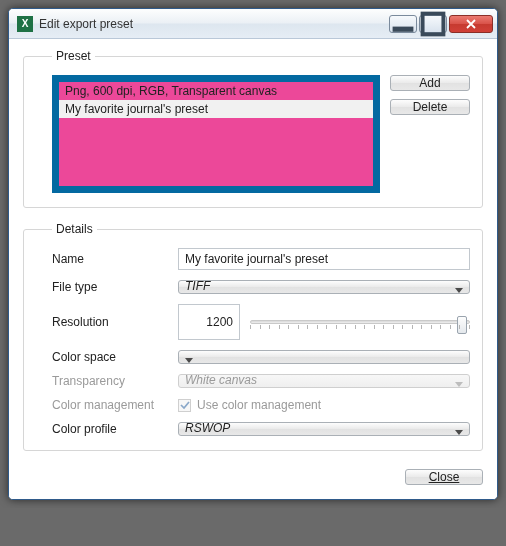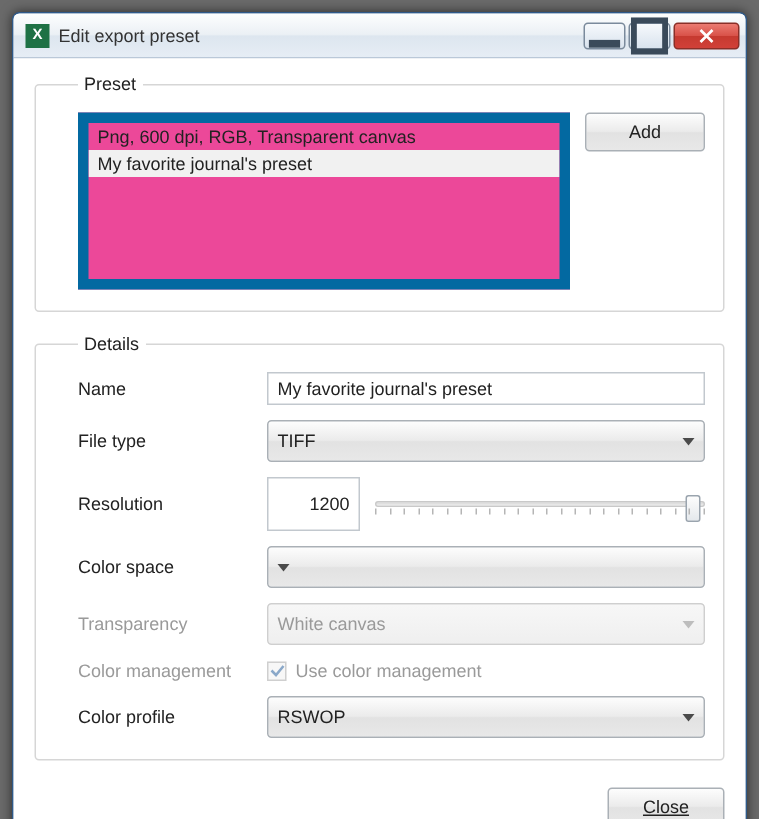--- a/index.html
+++ b/index.html
@@ -83,21 +83,21 @@
 .list-item {
   padding: 2px 6px;
   font-size: 12px;
   color: #222;
   cursor: default;
 }
 .list-item.selected { background: #f1f1f1; }
 
 .side-btns { display: flex; flex-direction: column; gap: 8px; width: 80px; }
 .btn {
-  height: 26px;
+  height: 16px;
   border: 1px solid #aab0b6;
   border-radius: 3px;
   background: linear-gradient(#fdfdfd,#ebebeb 48%,#e2e2e2 52%,#e8e8e8);
   font-size: 12px;
   color: #222;
   display: flex; align-items: center; justify-content: center;
   cursor: default;
 }
 
 .form-row {
@@ -118,28 +118,29 @@
   flex: 1;
   height: 22px;
   border: 1px solid #c2c8ce;
   padding: 2px 6px;
   font-size: 12px;
   background: #fff;
   color: #222;
 }
 .select {
   flex: 1;
-  height: 28px;
+  height: 14px;
   border: 1px solid #aab0b6;
   border-radius: 3px;
   background: linear-gradient(#fdfdfd,#ebebeb 48%,#e2e2e2 52%,#e8e8e8);
-  display: flex; align-items: center;
+  display: flex; align-items: flex-end;
   padding: 0 6px;
   position: relative;
   cursor: default;
+  font-style: italic;
 }
 .select .val { flex: 1; color: #222; }
 .select .chev {
   width: 0; height: 0;
   border-left: 4px solid transparent;
   border-right: 4px solid transparent;
   border-top: 5px solid #4a4a4a;
 }
 .select.disabled {
   border-color: #cfcfcf;
@@ -235,20 +236,21 @@
 
     <fieldset>
       <legend>Preset</legend>
       <div class="preset-body">
         <div class="listbox" id="preset-list">
             <div class="list-item">Png, 600 dpi, RGB, Transparent canvas</div>
             <div class="list-item selected">My favorite journal's preset</div>
           </div>
         <div class="side-btns">
           <div class="btn">Add</div>
+          <div class="btn">Delete</div>
         </div>
       </div>
     </fieldset>
 
     <fieldset>
       <legend>Details</legend>
 
       <div class="form-row">
         <div class="lbl">Name</div>
         <input class="textfield" type="text" value="My favorite journal's preset" style="">

